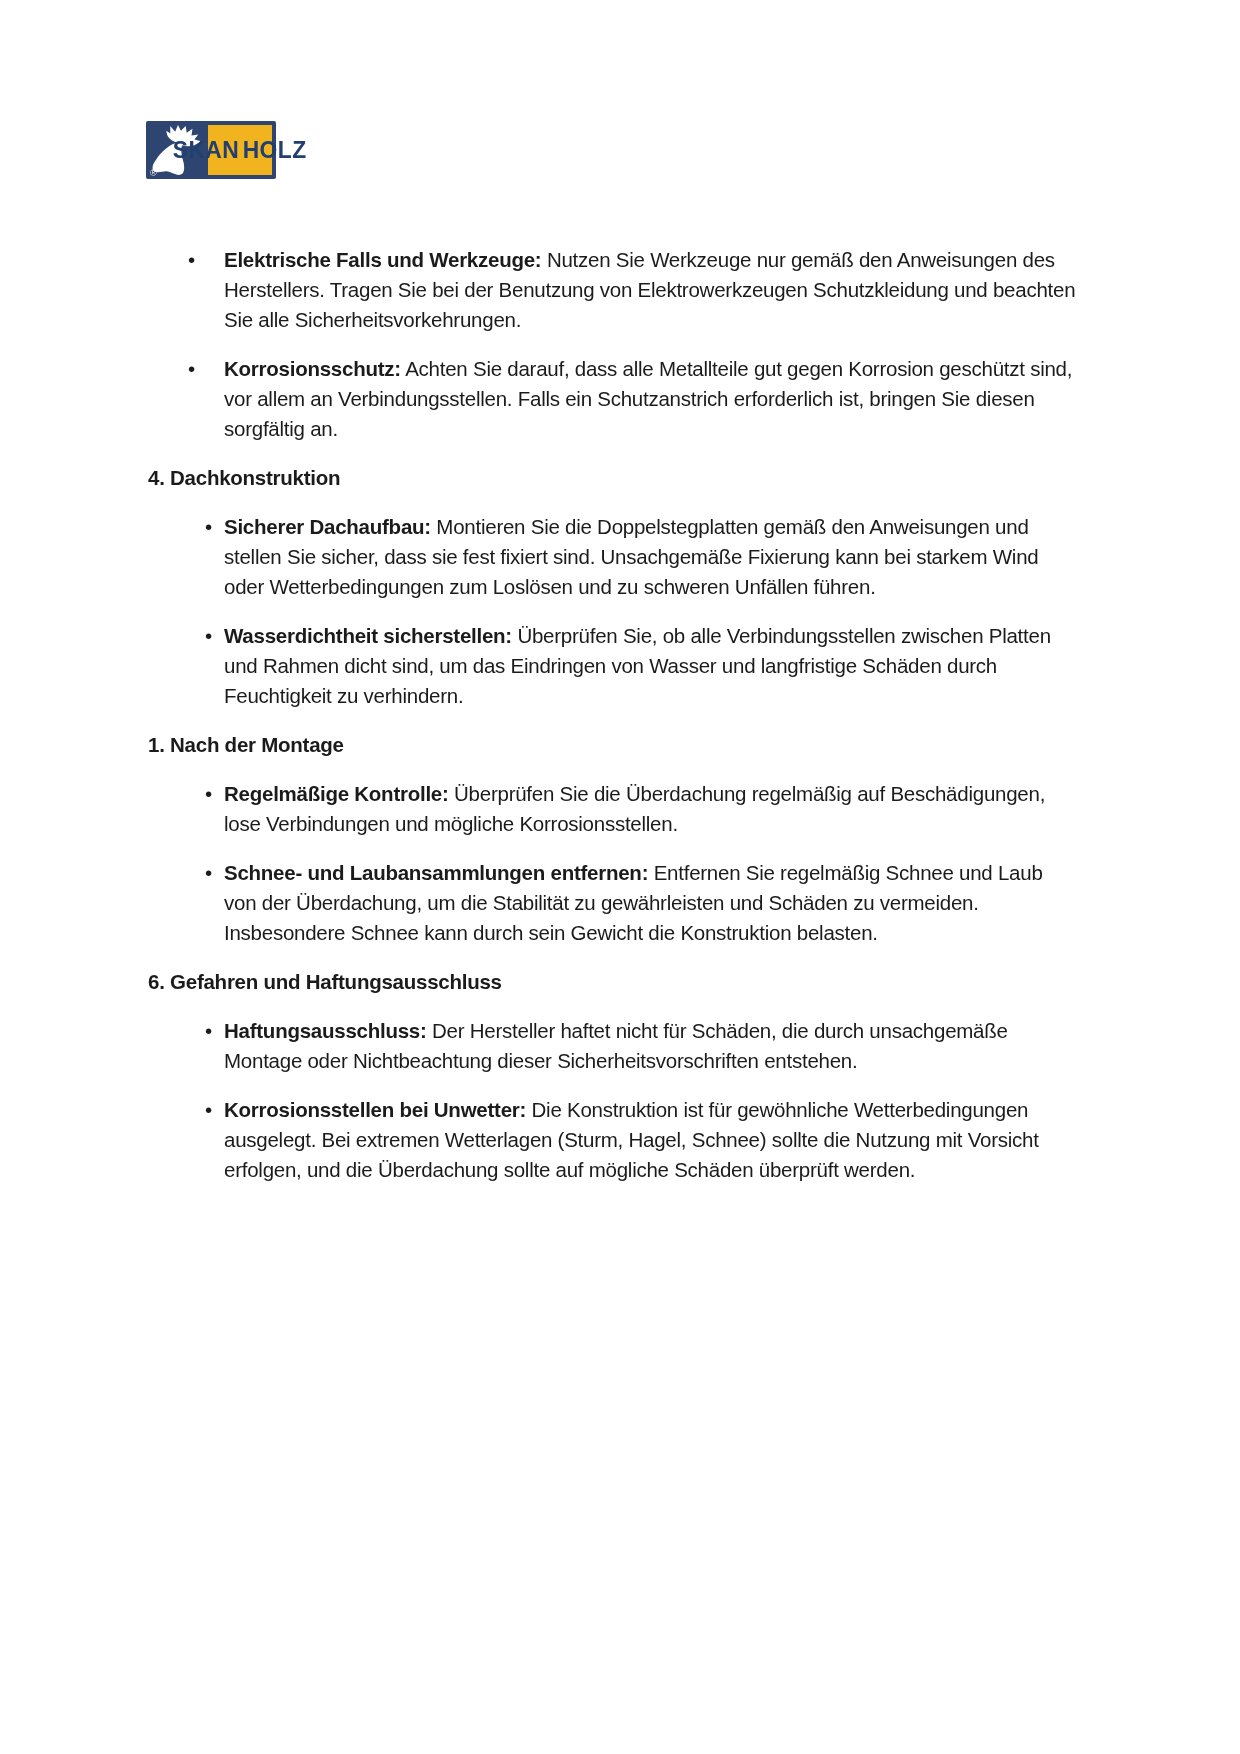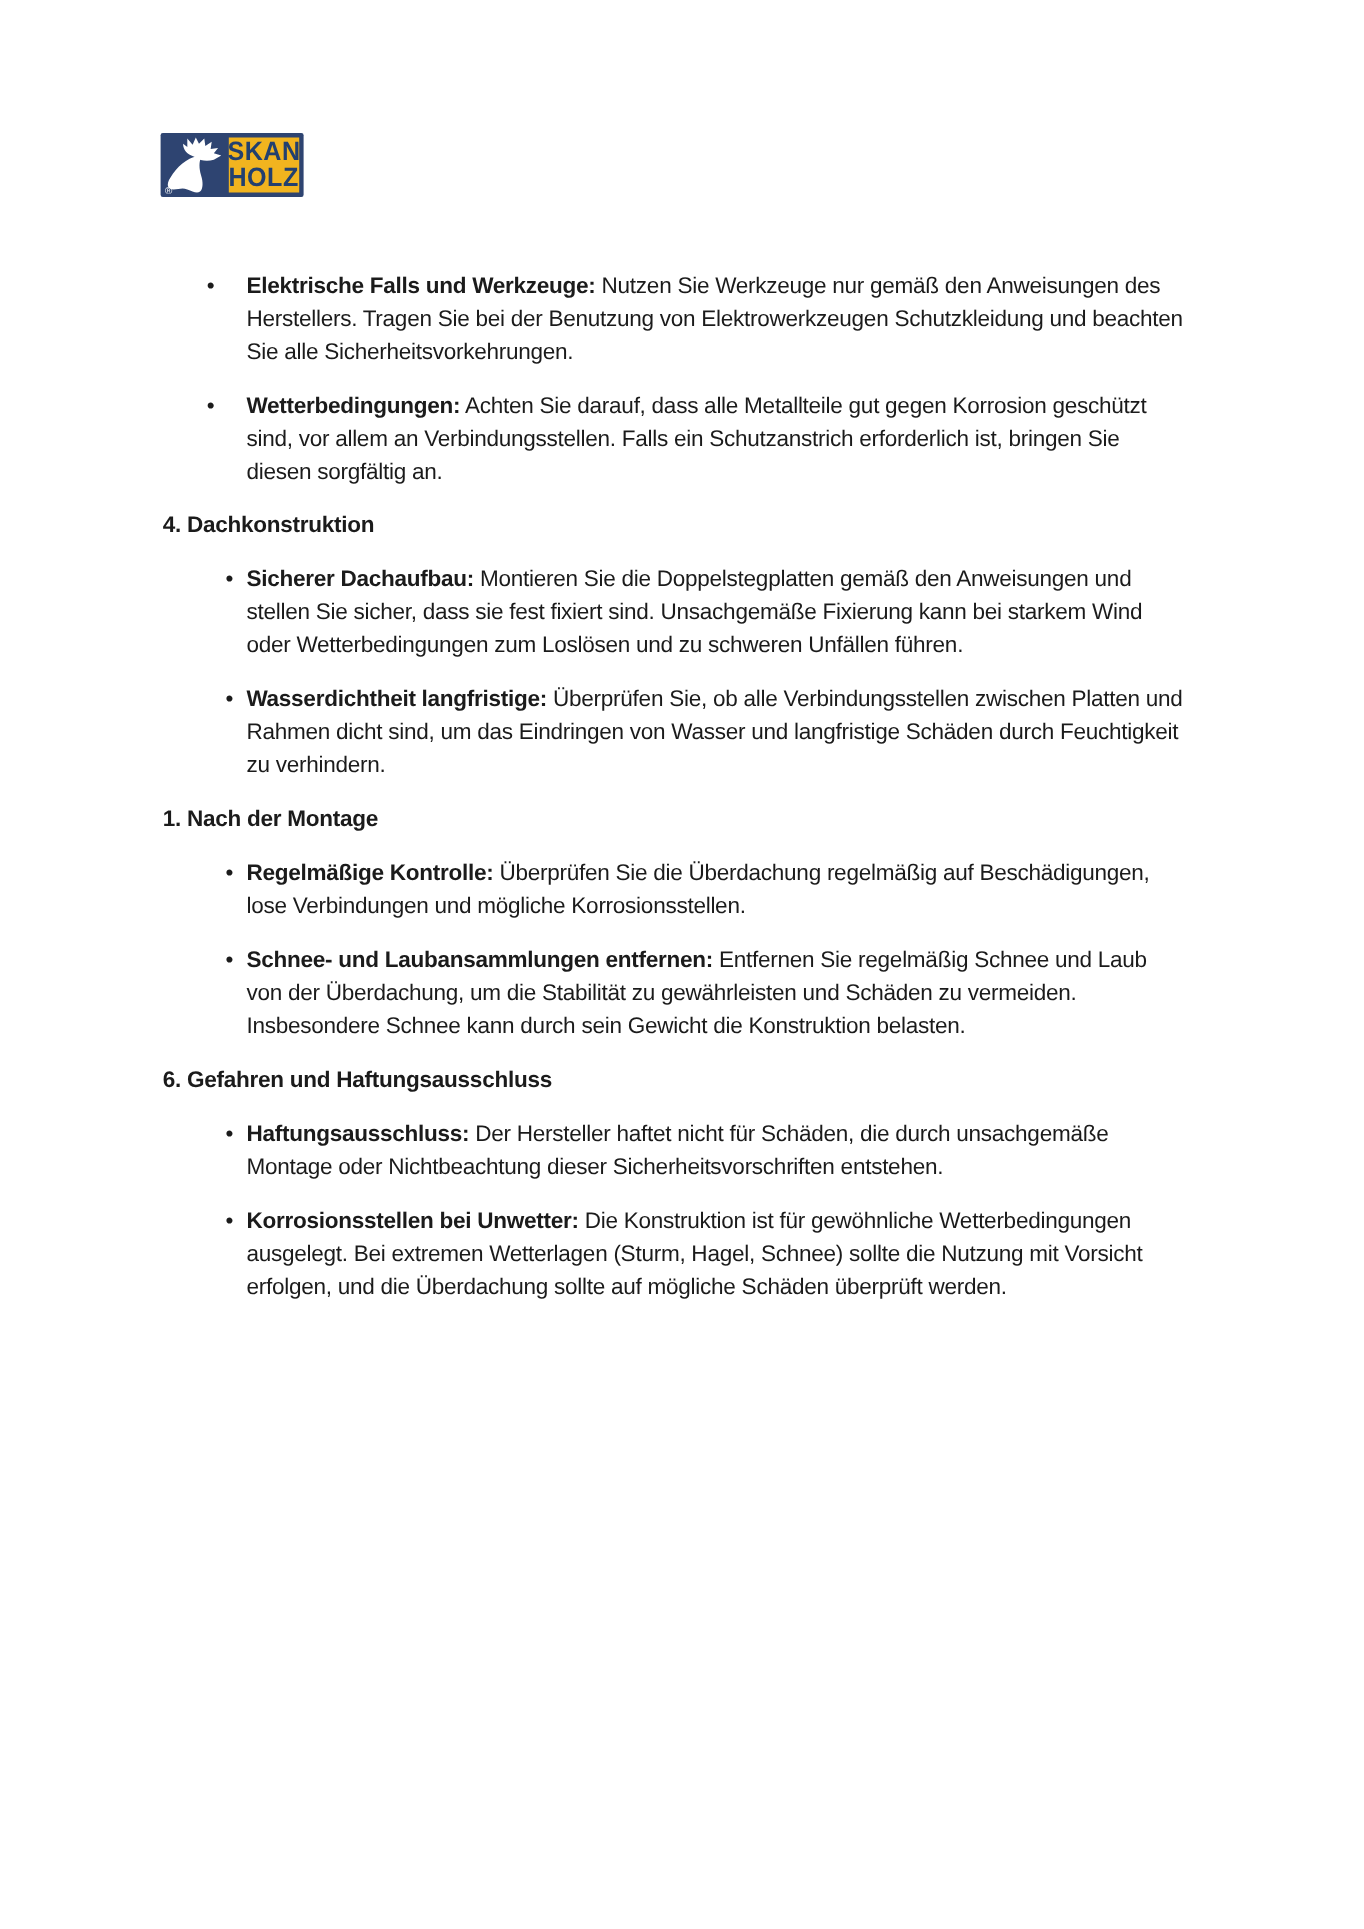--- a/index.html
+++ b/index.html
@@ -39,21 +39,21 @@
     line-height: 9px;
   }
   .logo .brand {
     position: absolute;
     left: 62px;
     top: 4px;
     width: 64px;
     height: 50px;
     background: #f1b41f;
     display: flex;
-    flex-direction: column;
+    flex-direction: row;
     align-items: center;
     justify-content: center;
   }
   .logo .brand span {
     display: block;
     color: #22406f;
     font-weight: 700;
     font-size: 24px;
     line-height: 24px;
     letter-spacing: 0.5px;
@@ -111,33 +111,33 @@
   </div>
 
   <div class="content">
 
     <ul class="bullets">
       <li>
         <strong>Elektrische Falls und Werkzeuge:</strong>
         <span>Nutzen Sie Werkzeuge nur gemäß den Anweisungen des Herstellers. Tragen Sie bei der Benutzung von Elektrowerkzeugen Schutzkleidung und beachten Sie alle Sicherheitsvorkehrungen.</span>
       </li>
       <li>
-        <strong>Wetterbedingungen:</strong>
+        <strong>Korrosionsschutz:</strong>
         <span>Achten Sie darauf, dass alle Metallteile gut gegen Korrosion geschützt sind, vor allem an Verbindungsstellen. Falls ein Schutzanstrich erforderlich ist, bringen Sie diesen sorgfältig an.</span>
       </li>
     </ul>
 
     <p class="section-heading">4. Dachkonstruktion</p>
     <ul class="bullets indented">
       <li>
         <strong>Sicherer Dachaufbau:</strong>
         <span>Montieren Sie die Doppelstegplatten gemäß den Anweisungen und stellen Sie sicher, dass sie fest fixiert sind. Unsachgemäße Fixierung kann bei starkem Wind oder Wetterbedingungen zum Loslösen und zu schweren Unfällen führen.</span>
       </li>
       <li>
-        <strong>Wasserdichtheit langfristige:</strong>
+        <strong>Wasserdichtheit sicherstellen:</strong>
         <span>Überprüfen Sie, ob alle Verbindungsstellen zwischen Platten und Rahmen dicht sind, um das Eindringen von Wasser und langfristige Schäden durch Feuchtigkeit zu verhindern.</span>
       </li>
     </ul>
 
     <p class="section-heading">1. Nach der Montage</p>
     <ul class="bullets indented">
       <li>
         <strong>Regelmäßige Kontrolle:</strong>
         <span>Überprüfen Sie die Überdachung regelmäßig auf Beschädigungen, lose Verbindungen und mögliche Korrosionsstellen.</span>
       </li>

